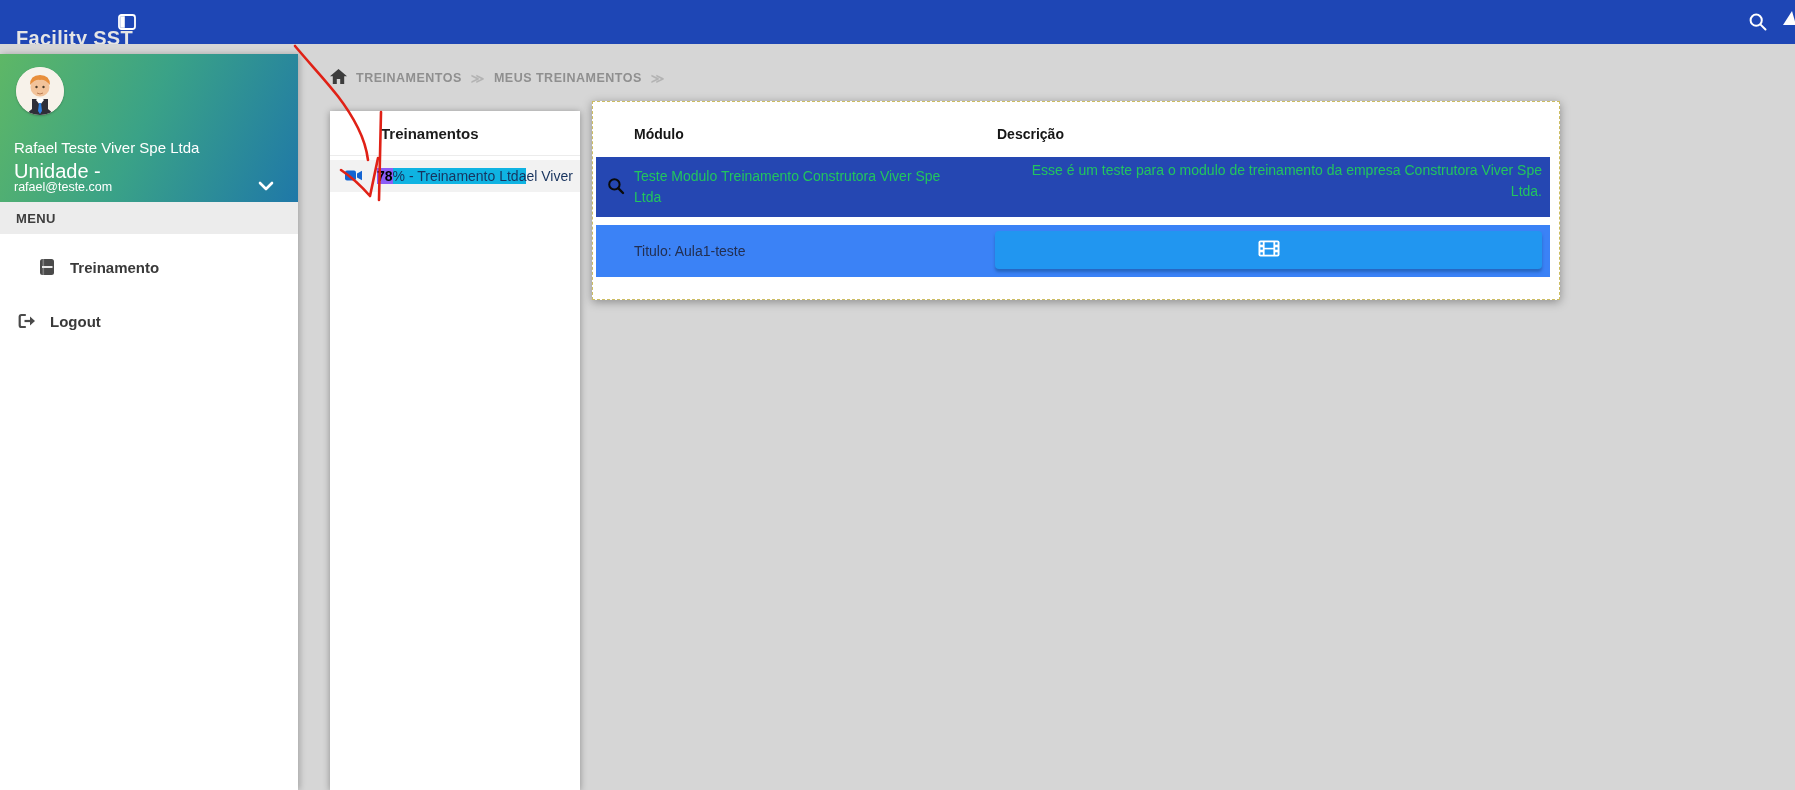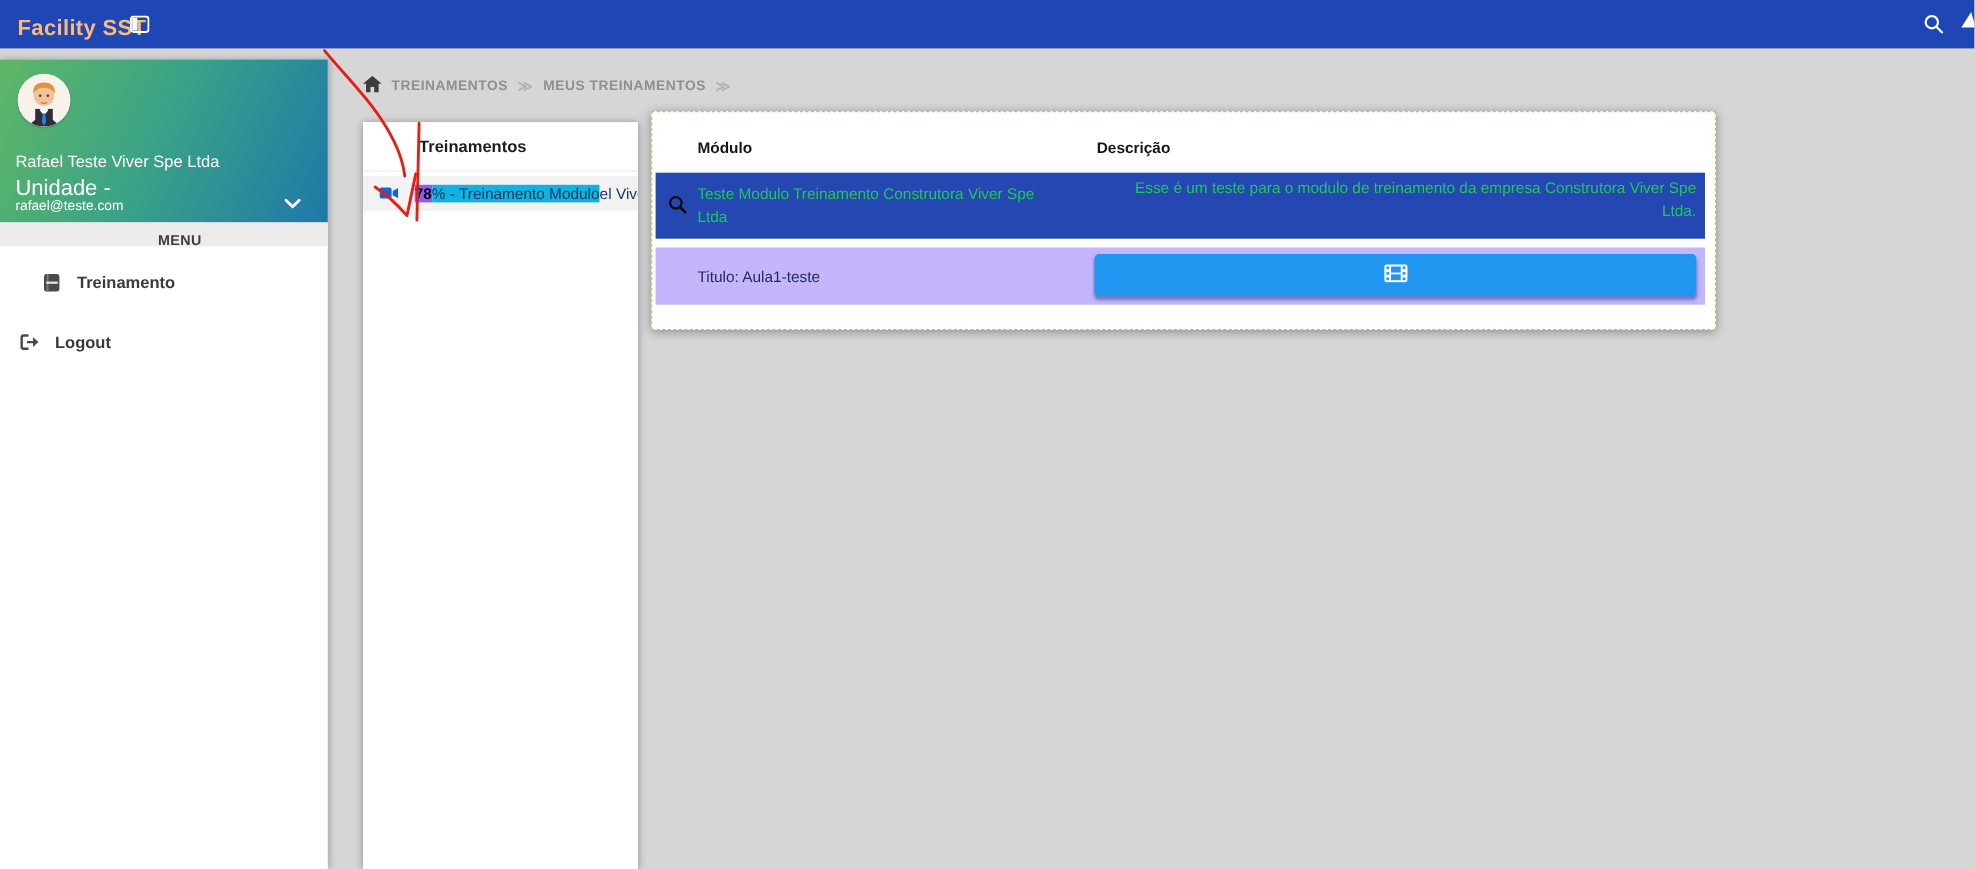--- a/index.html
+++ b/index.html
@@ -2,40 +2,40 @@
 <html><head>
 <meta charset="utf-8">
 <style>
   * { margin:0; padding:0; box-sizing:border-box; }
   html,body { width:1795px; height:790px; overflow:hidden; }
   body { font-family:"Liberation Sans", sans-serif; background:#d6d6d6; position:relative; }
 
   
   .topbar { position:absolute; left:0; top:0; width:1795px; height:44px;
             background:#1e46b5; z-index:40; overflow:hidden; }
-  .topbar-title { position:absolute; left:16px; top:4px; line-height:44px;
-                  color:#fdba74; font-size:20px; font-weight:bold; letter-spacing:.3px; }
+  .topbar-title { position:absolute; left:16px; top:16px; line-height:44px;
+                  color:#e5e5e5; font-size:20px; font-weight:bold; letter-spacing:.3px; }
   .topbar-window-icon { position:absolute; left:118px; top:14px; }
   .topbar-search { position:absolute; right:27px; top:12px; cursor:pointer; }
   .topbar-corner { position:absolute; right:-8px; top:9px; }
 
   
   .sidebar { position:absolute; left:0; top:54px; width:298px; bottom:0;
              background:#fff; box-shadow:2px 0 6px rgba(0,0,0,.22); z-index:20; }
   .profile { position:relative; height:148px; color:#fff;
              background:linear-gradient(115deg,#5eb766 0%,#3aa287 48%,#1f78a8 100%); }
   .avatar { position:absolute; left:16px; top:13px; width:48px; height:48px;
             border-radius:50%; background:#f4efe7; overflow:hidden;
             box-shadow:0 1px 2px rgba(0,0,0,.25); }
   .profile-name  { position:absolute; left:14px; top:85px;  font-size:15px; }
   .profile-unit  { position:absolute; left:14px; top:106px; font-size:20px; }
   .profile-email { position:absolute; left:14px; top:126px; font-size:12.5px; }
   .profile-chevron { position:absolute; right:24px; bottom:7px; cursor:pointer; }
-  .menu-strip { height:22px; line-height:34px; background:#ececec; padding-left:29px;
-                font-size:13px; font-weight:bold; color:#3d3d3d; letter-spacing:.4px;text-align:center; }
+  .menu-strip { height:32px; line-height:34px; background:#ececec; padding-left:16px;
+                font-size:13px; font-weight:bold; color:#3d3d3d; letter-spacing:.4px; }
   .menu-item { display:flex; align-items:center; height:38px; padding:0 16px;
                cursor:pointer; }
   .menu-item.first { margin-top:14px;margin-left:20px; }
   .menu-item.second { margin-top:16px;text-align:right; }
   .menu-item .mi-icon { width:22px; display:flex; justify-content:center; }
   .menu-item .mi-label { margin-left:12px; font-size:15px; font-weight:bold; color:#3a3a3a; }
 
   
   .breadcrumb { position:absolute; left:330px; top:66px; height:24px; z-index:5;
                 display:flex; align-items:center; color:#8f8f8f;
@@ -61,21 +61,21 @@
                   box-shadow:0 2px 9px rgba(0,0,0,.35); z-index:10; }
   .col-header { position:absolute; top:24px; font-size:14px; font-weight:bold; color:#161616; }
   .col-header.c1 { left:41px; }
   .col-header.c2 { left:404px; }
   .row-module { position:absolute; left:3px; top:55px; width:954px; height:60px;
                 background:#2547b2; color:#22c55e; font-size:14px; }
   .row-module .row-search-icon { position:absolute; left:11px; top:20px; }
   .row-module .cell1 { position:absolute; left:38px; top:9px; width:335px; line-height:21px; }
   .row-module .cell2 { position:absolute; left:401px; top:3px; width:545px; line-height:21px;text-align:right; }
   .row-lesson { position:absolute; left:3px; top:123px; width:954px; height:52px;
-                background:#c4b5fd; color:#222f52; font-size:14px; }
+                background:#3b82f6; color:#222f52; font-size:14px; }
   .row-lesson .cell1 { position:absolute; left:38px; top:18px; }
   .video-button { position:absolute; left:399px; top:6px; width:547px; height:38px;
                   background:#2196f0; border:none; border-radius:4px; cursor:pointer;
                   display:flex; align-items:center; justify-content:center;
                   box-shadow:0 3px 3px rgba(21,80,152,.55); }
 
   
   .annotation { position:absolute; left:0; top:0; width:1795px; height:790px;
                 z-index:50; pointer-events:none; }
 </style>
@@ -165,21 +165,21 @@
 
 <div class="list-panel">
   <div class="list-header">Treinamentos</div>
   <div class="list-item">
     <span>
       <svg width="17" height="11" viewBox="0 0 17 11">
         <rect x="0" y="0.5" width="11" height="10" rx="2" fill="#1464d2"></rect>
         <polygon points="12,3.6 17,0.8 17,10.2 12,7.4" fill="#1464d2"></polygon>
       </svg>
     </span>
-    <span class="li-text"><span class="hl-bold">78</span><span class="hl">% - Treinamento Modulo</span><span>el Viver</span></span>
+    <span class="li-text"><span class="hl-bold">78</span><span class="hl">% - Treinamento Ltda</span><span>el Viver</span></span>
   </div>
 </div>
 
 <div class="module-panel">
   <div class="col-header c1">Módulo</div>
   <div class="col-header c2">Descrição</div>
 
   <div class="row-module">
     <span class="row-search-icon">
       <svg width="18" height="18" viewBox="0 0 18 18">

